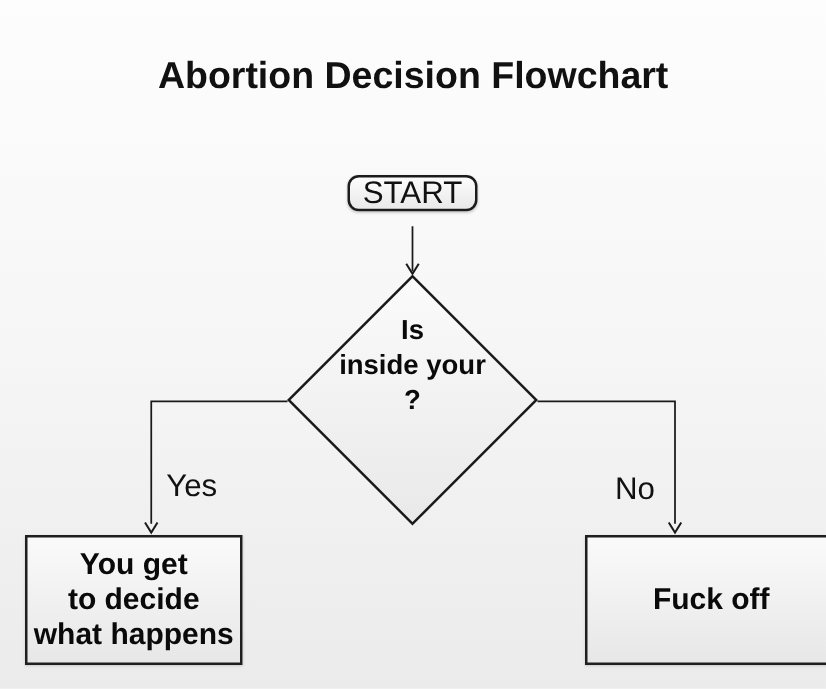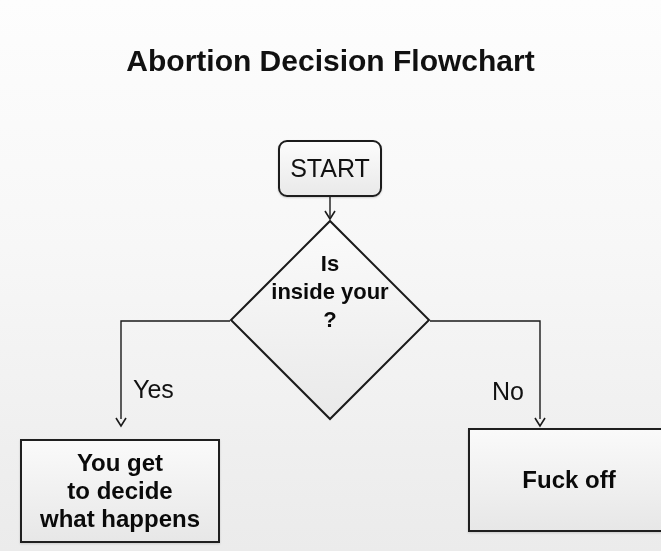--- a/index.html
+++ b/index.html
@@ -30,21 +30,21 @@
     top: 0;
     left: 0;
     width: 661px;
     height: 551px;
   }
   .start-node {
     position: absolute;
     left: 278px;
     top: 140px;
     width: 104px;
-    height: 57px;
+    height: 29px;
     box-sizing: border-box;
     border: 2px solid #1c1c1c;
     border-radius: 9px;
     background: linear-gradient(180deg, #fcfcfc 0%, #e9e9e9 100%);
     box-shadow: 0 1px 2px rgba(0,0,0,0.18);
     display: flex;
     align-items: center;
     justify-content: center;
     font-size: 25px;
     color: #111111;
@@ -89,21 +89,21 @@
     display: flex;
     flex-direction: column;
     align-items: center;
     justify-content: center;
     text-align: center;
     font-size: 24px;
     font-weight: bold;
     line-height: 28px;
     color: #0a0a0a;
   }
-  .outcome-box.yes-outcome { left: 20px; width: 200px; margin-top: 11px; }
+  .outcome-box.yes-outcome { left: 20px; width: 174px; }
   .outcome-box.no-outcome  { left: 440px; width: 202px; margin-left: 28px; }
 </style>
 </head>
 <body>
 
 <div class="canvas">
 
   <div class="page-title">Abortion Decision Flowchart</div>
 
   <svg class="connector-layer" viewBox="0 0 661 551" xmlns="http://www.w3.org/2000/svg">

